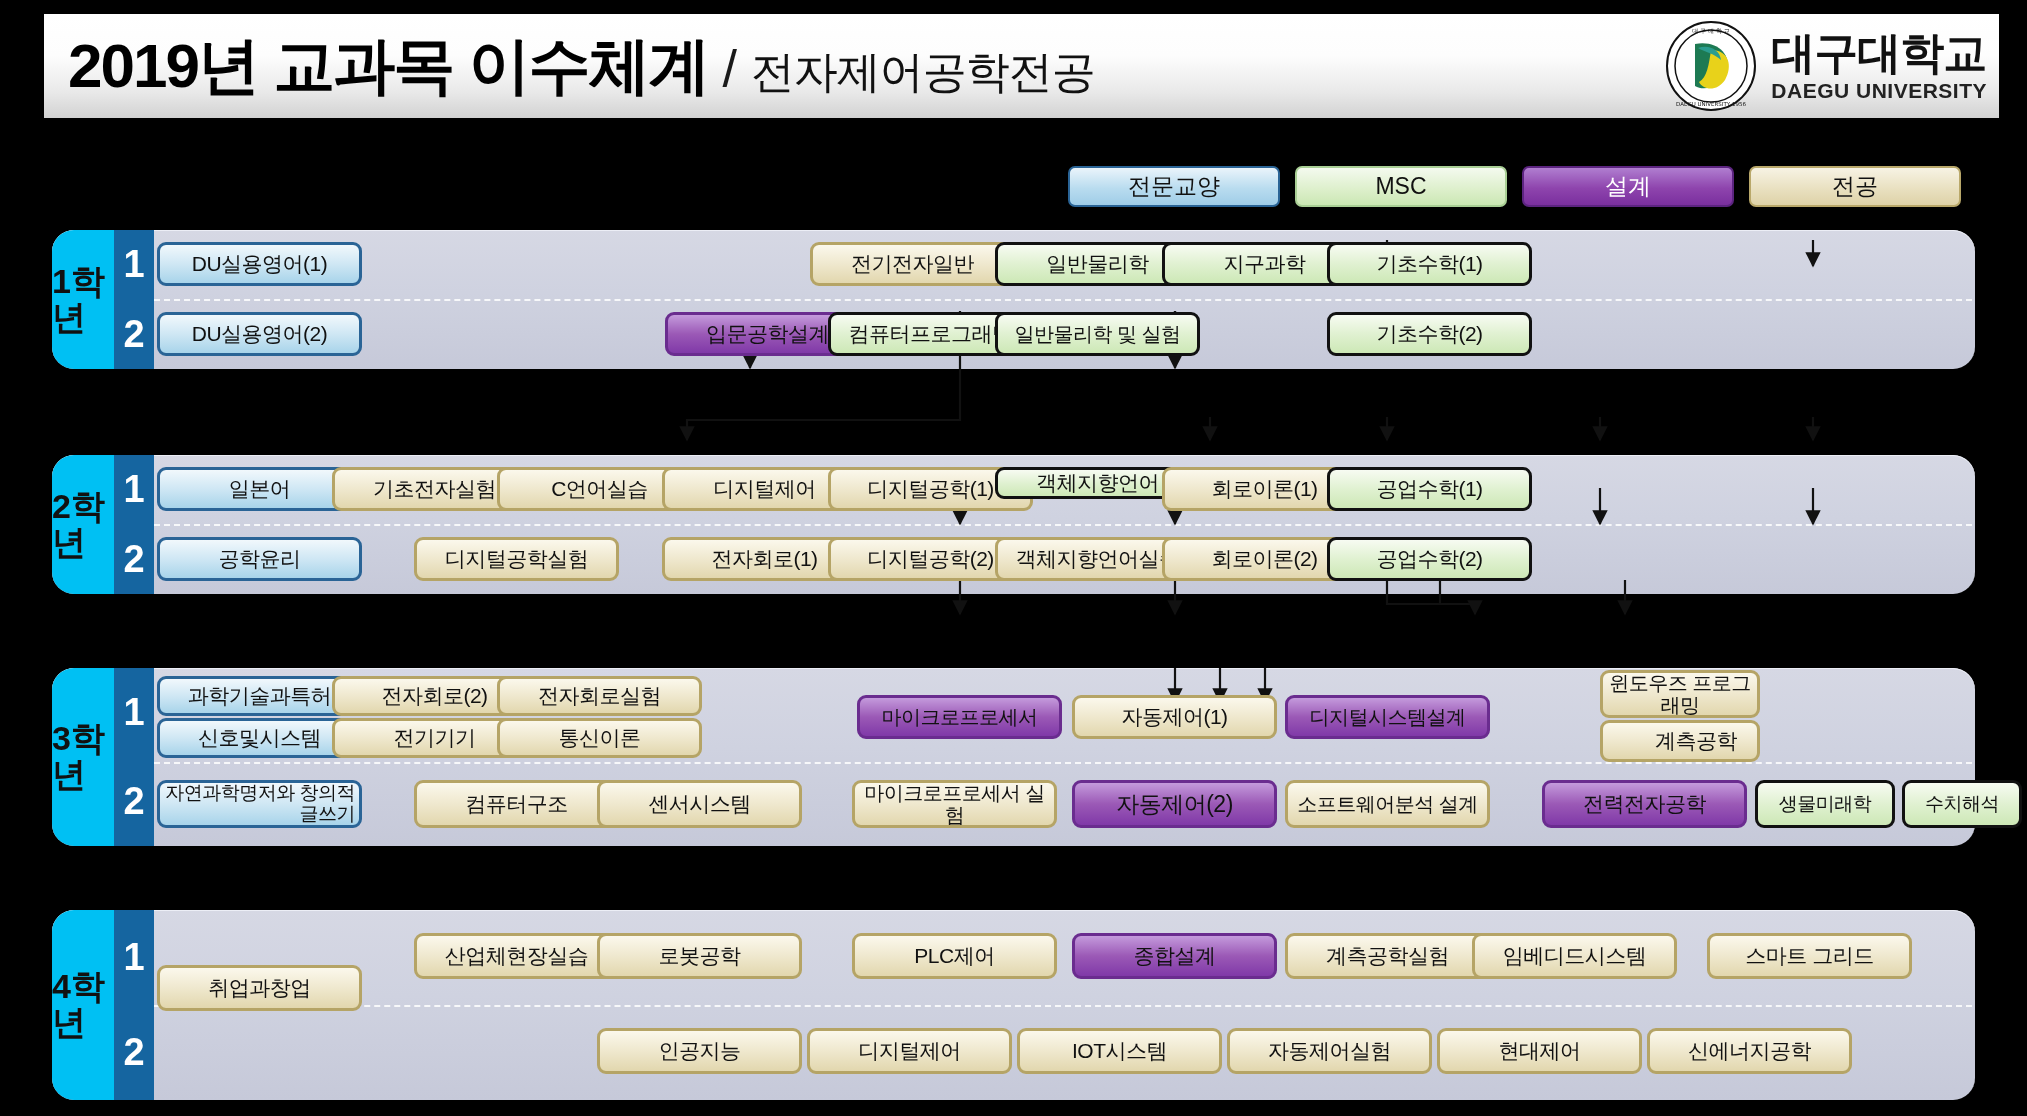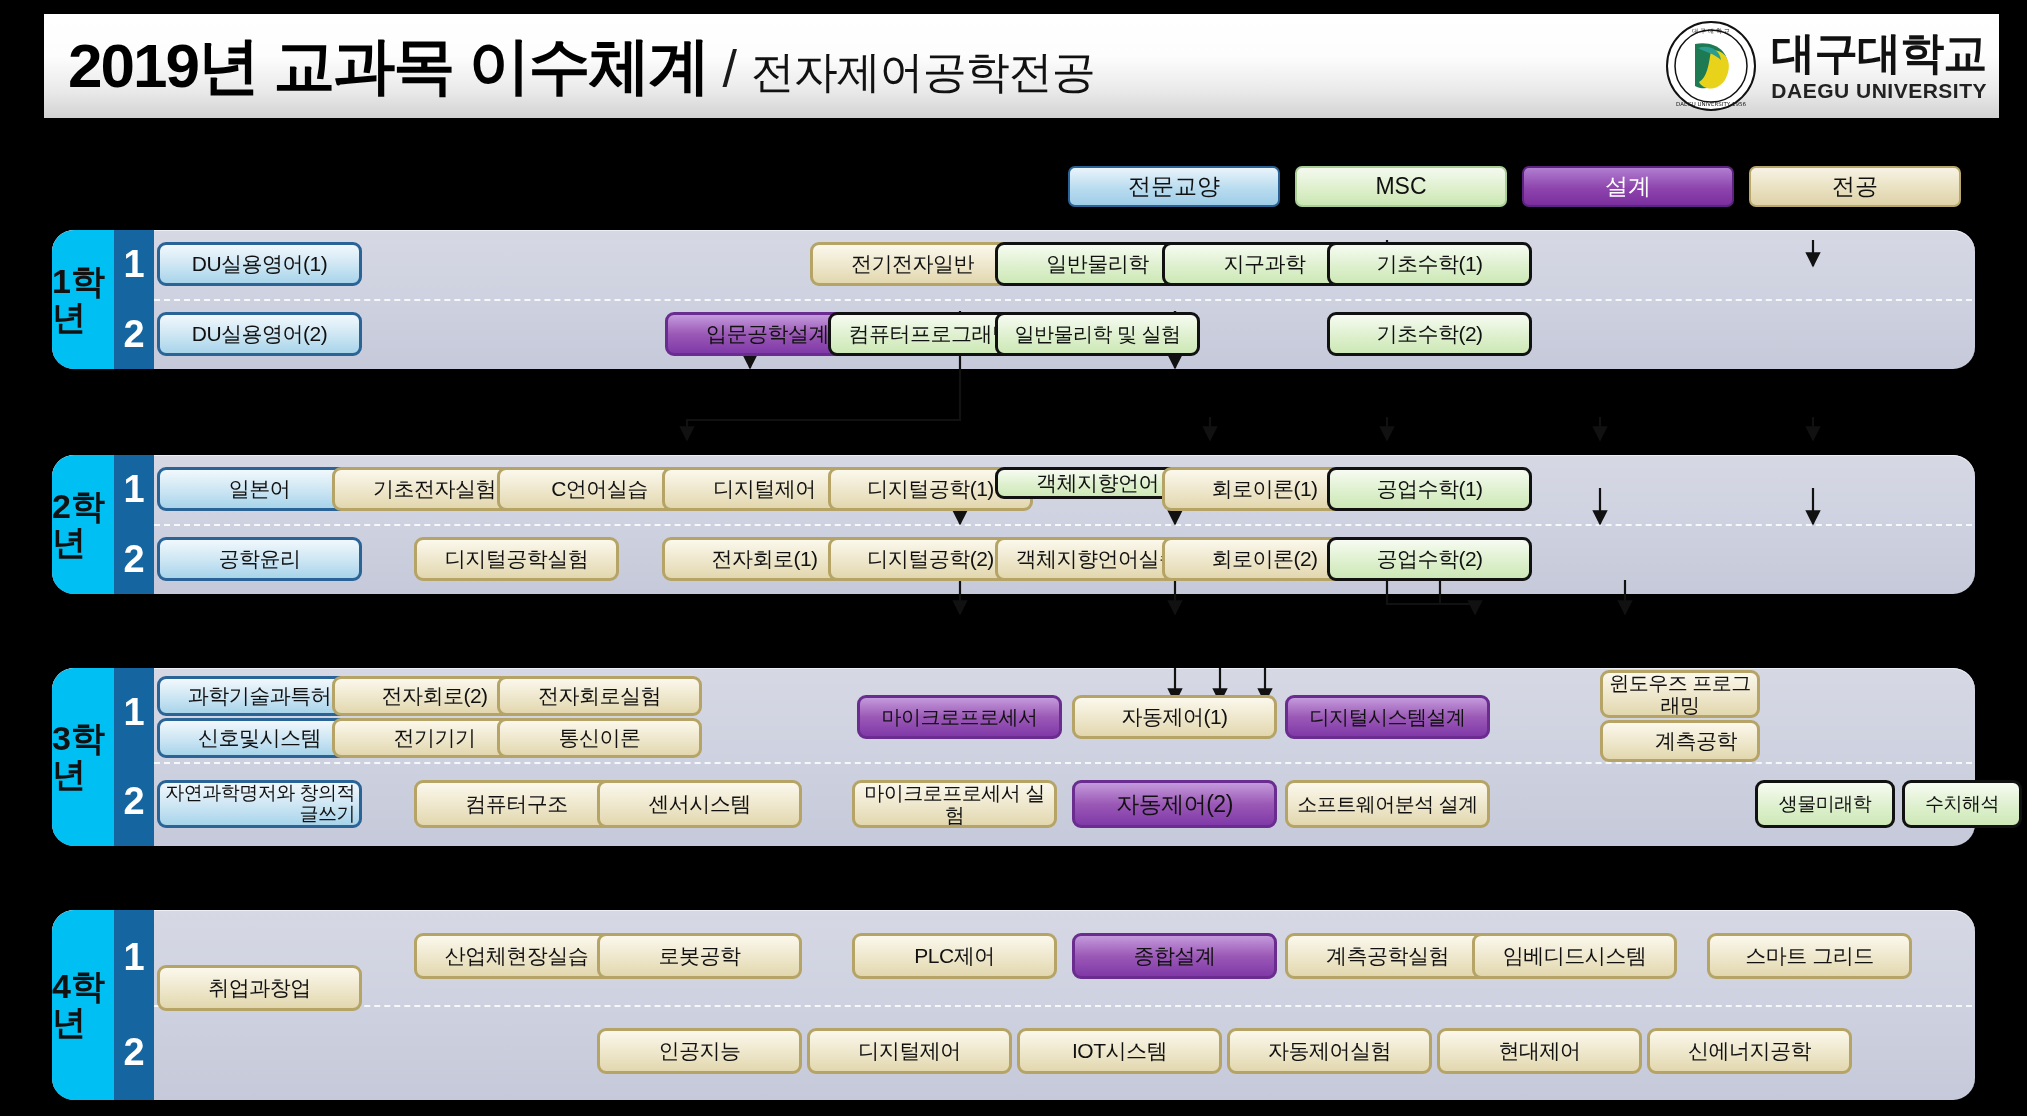--- a/index.html
+++ b/index.html
@@ -224,20 +224,21 @@
   <div class="box t-design" style="left:1233px;top:27px;width:205px;height:44px;font-size:20px;">디지털시스템설계</div>
   <div class="box t-major two-line" style="left:1548px;top:2px;width:160px;height:48px;">윈도우즈 프로그래밍</div>
   <div class="box t-major" style="left:1548px;top:52px;width:160px;height:42px;padding-left:36px;">계측공학</div>
 
   <div class="box t-gyoyang two-line" style="left:105px;top:112px;width:205px;height:48px;font-size:19px;">자연과학명저와 창의적 글쓰기</div>
   <div class="box t-major" style="left:362px;top:112px;width:205px;height:48px;">컴퓨터구조</div>
   <div class="box t-major" style="left:545px;top:112px;width:205px;height:48px;">센서시스템</div>
   <div class="box t-major two-line" style="left:800px;top:112px;width:205px;height:48px;">마이크로프로세서 실험</div>
   <div class="box t-design" style="left:1020px;top:112px;width:205px;height:48px;font-size:23px;">자동제어(2)</div>
   <div class="box t-major two-line" style="left:1233px;top:112px;width:205px;height:48px;">소프트웨어분석 설계</div>
+  <div class="box t-design" style="left:1490px;top:112px;width:205px;height:48px;">전력전자공학</div>
   <div class="box t-msc" style="left:1703px;top:112px;width:140px;height:48px;font-size:19px;">생물미래학</div>
   <div class="box t-msc" style="left:1850px;top:112px;width:120px;height:48px;font-size:19px;">수치해석</div>
 </div>
 
 <div class="year-block" style="top:910px;width:1923px;height:190px;">
   <div class="year-panel"></div>
   <div class="year-tab">4학년</div>
   <div class="sem-col">
     <div>1</div>
     <div>2</div>

